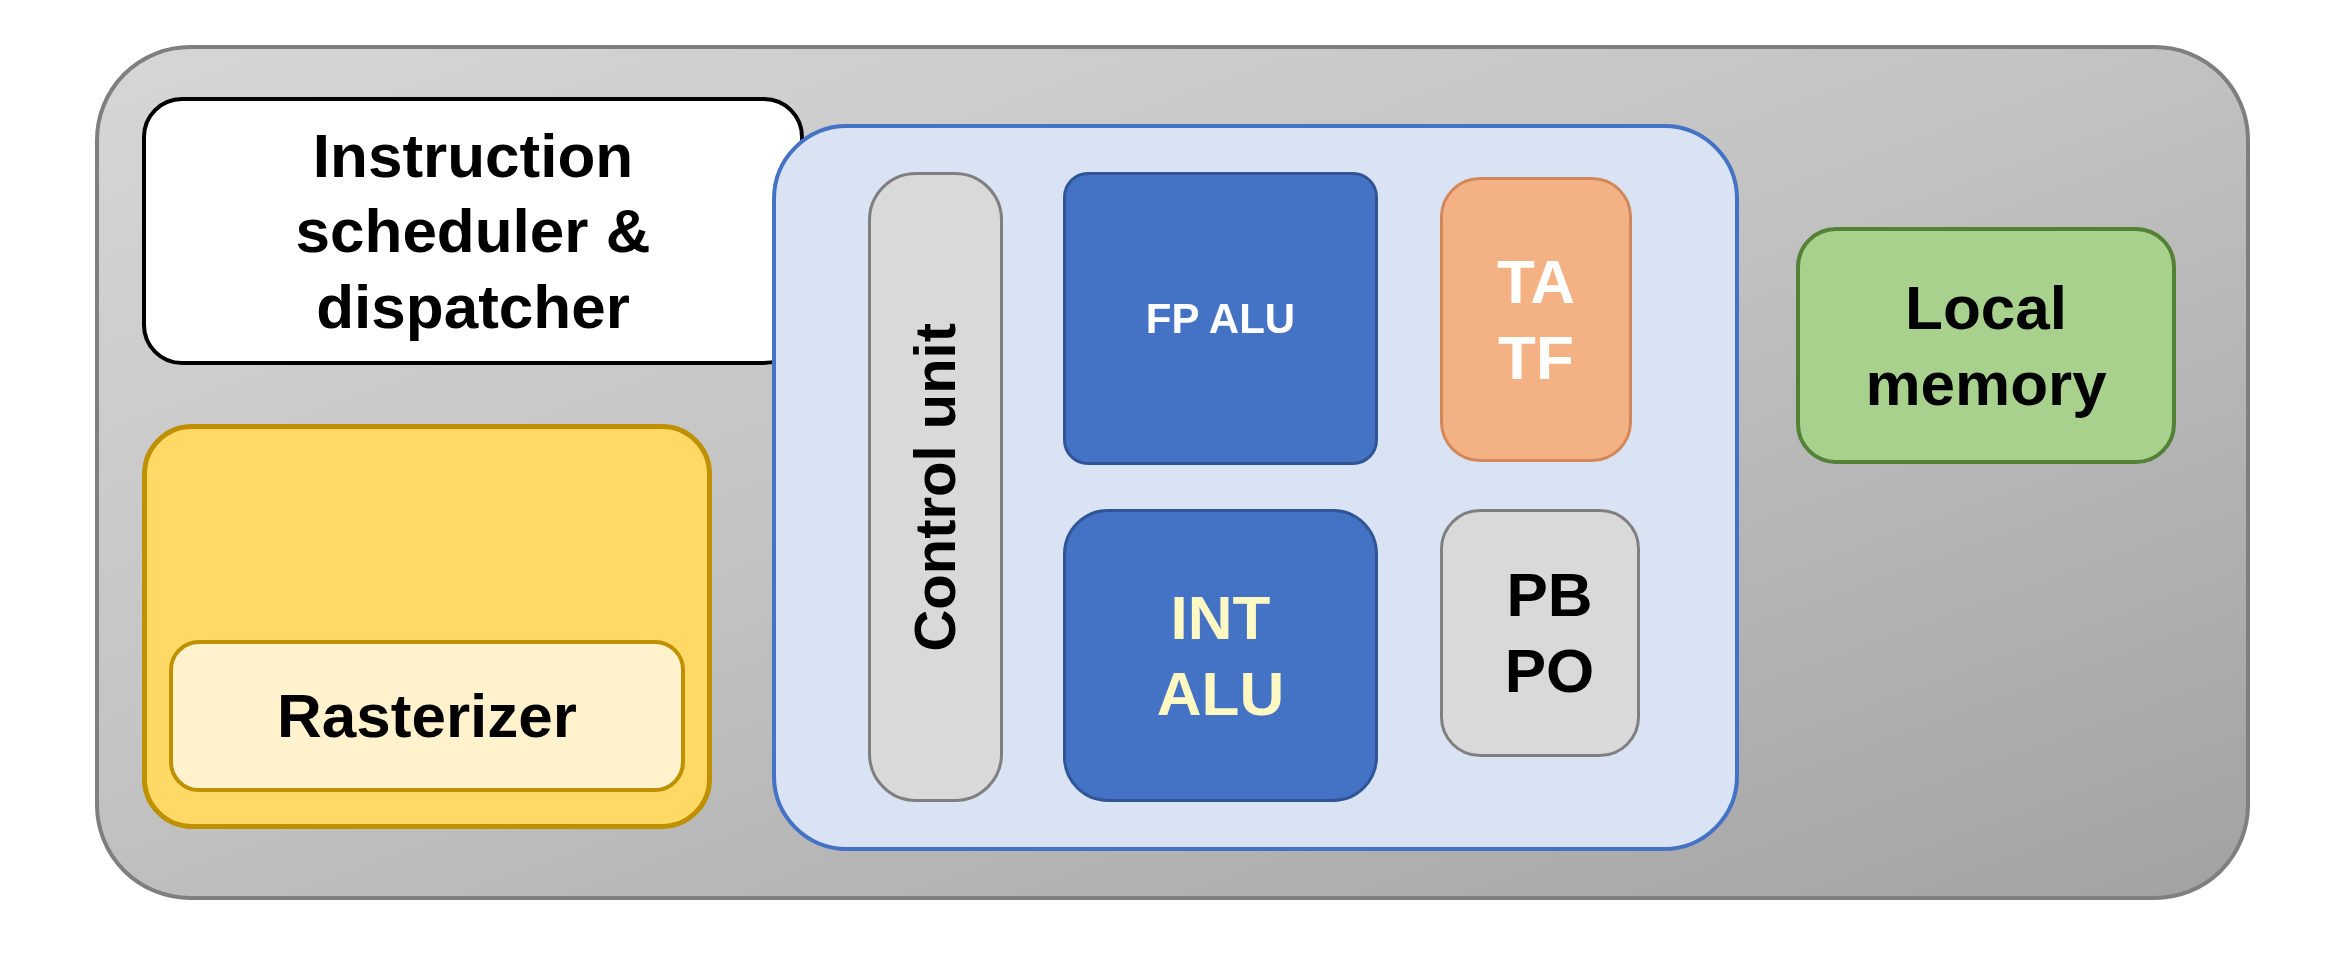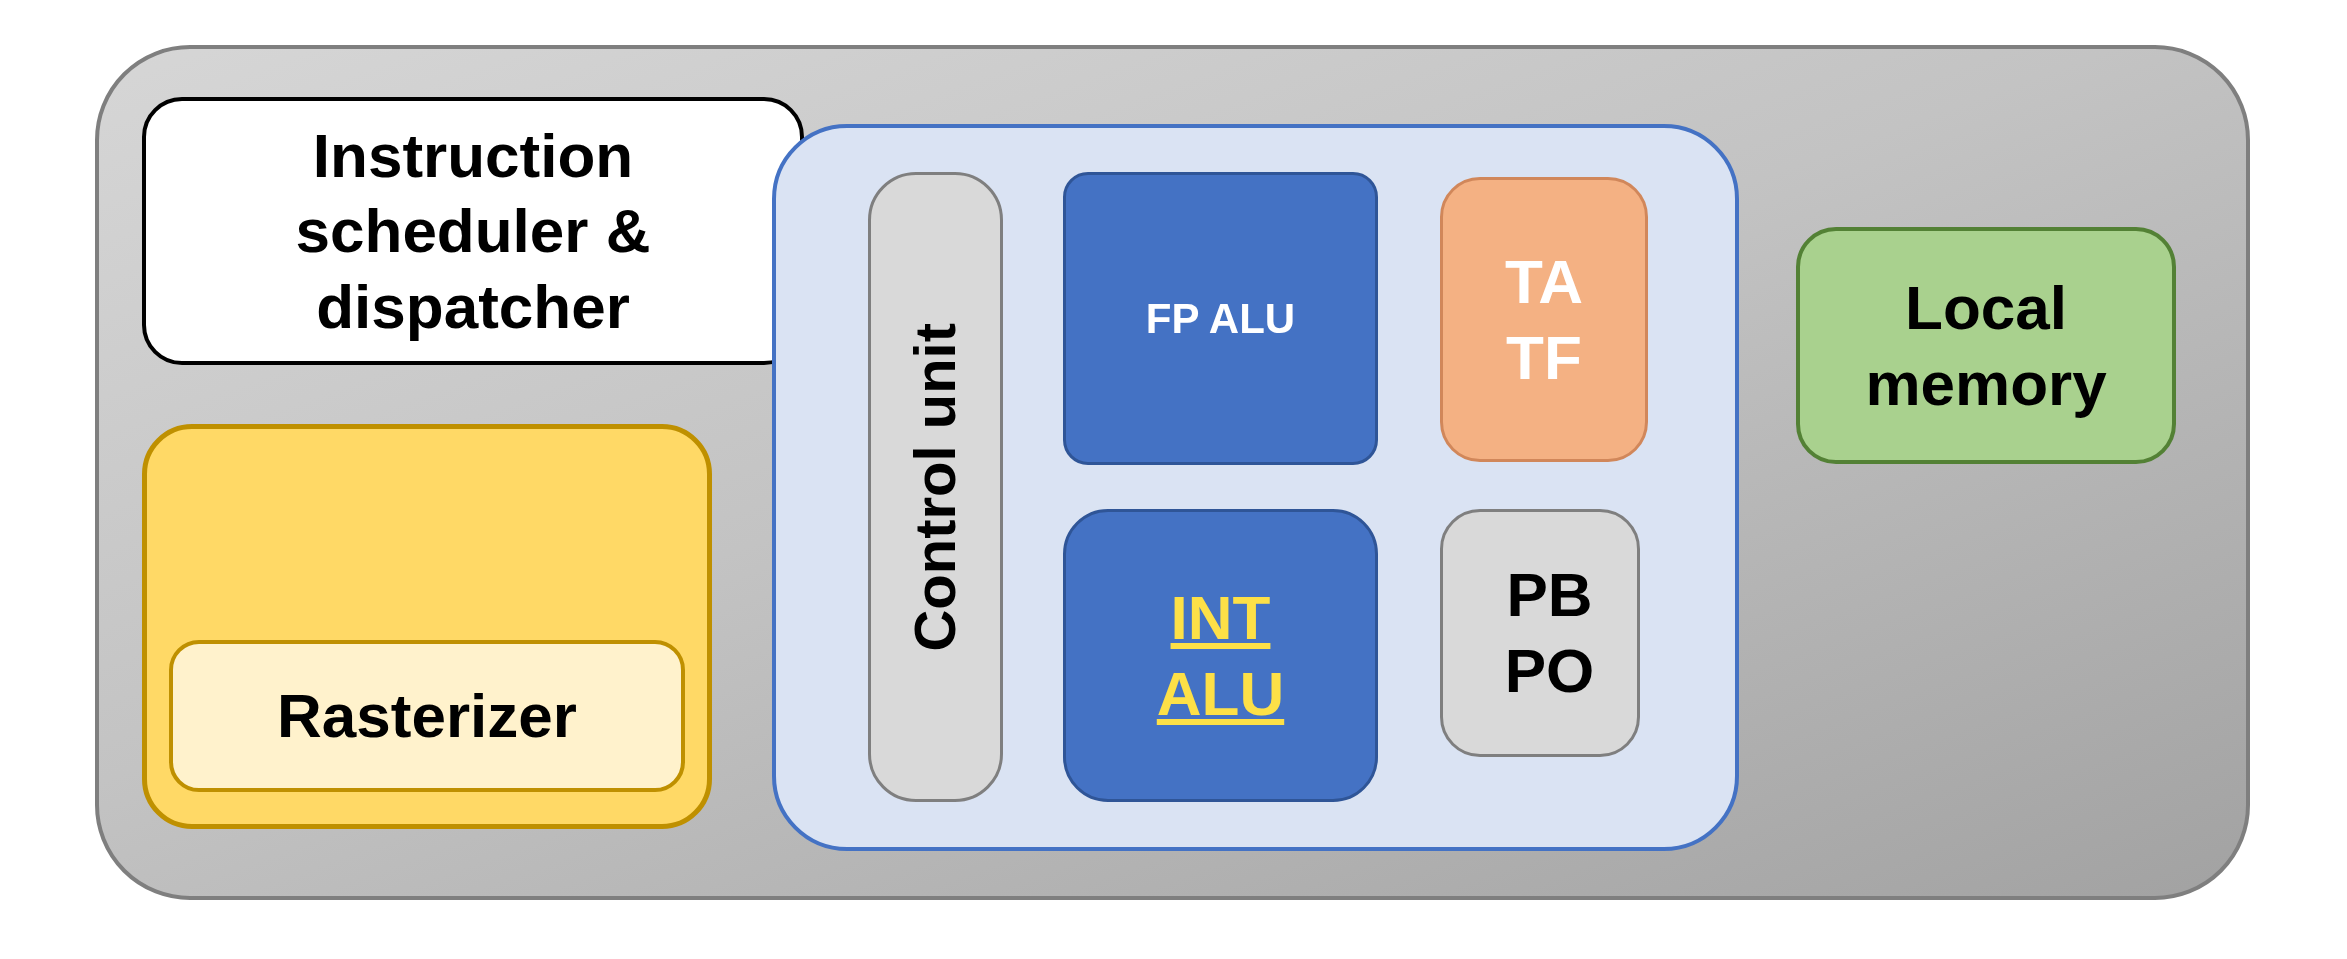--- a/index.html
+++ b/index.html
@@ -104,27 +104,26 @@
     background: #4472c4;
     color: #ffffff;
     font-size: 42px;
   }
   .int-alu {
     left: 1063px; top: 509px;
     width: 315px; height: 293px;
     border-radius: 45px;
     border: 3px solid #2f5597;
     background: #4472c4;
-    color: #fde047;
-    font-size: 62px;
-    text-decoration: underline;
+    color: #fef9c3;
+    font-size: 62px;
   }
   .ta-tf {
     left: 1440px; top: 177px;
-    width: 208px; height: 285px;
+    width: 192px; height: 285px;
     border-radius: 40px;
     border: 3px solid #d1875a;
     background: #f4b183;
     color: #ffffff;
     font-size: 62px;
   }
   .pb-po {
     left: 1440px; top: 509px;
     width: 200px; height: 248px;
     border-radius: 40px;

